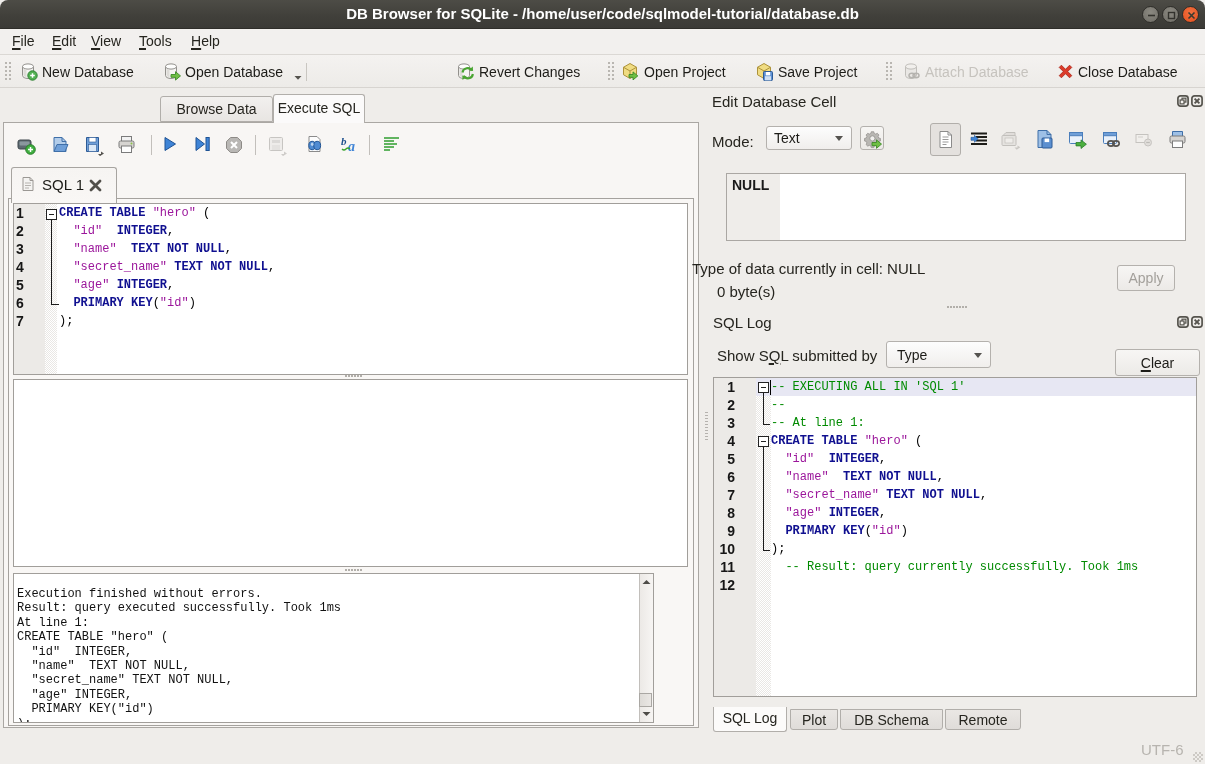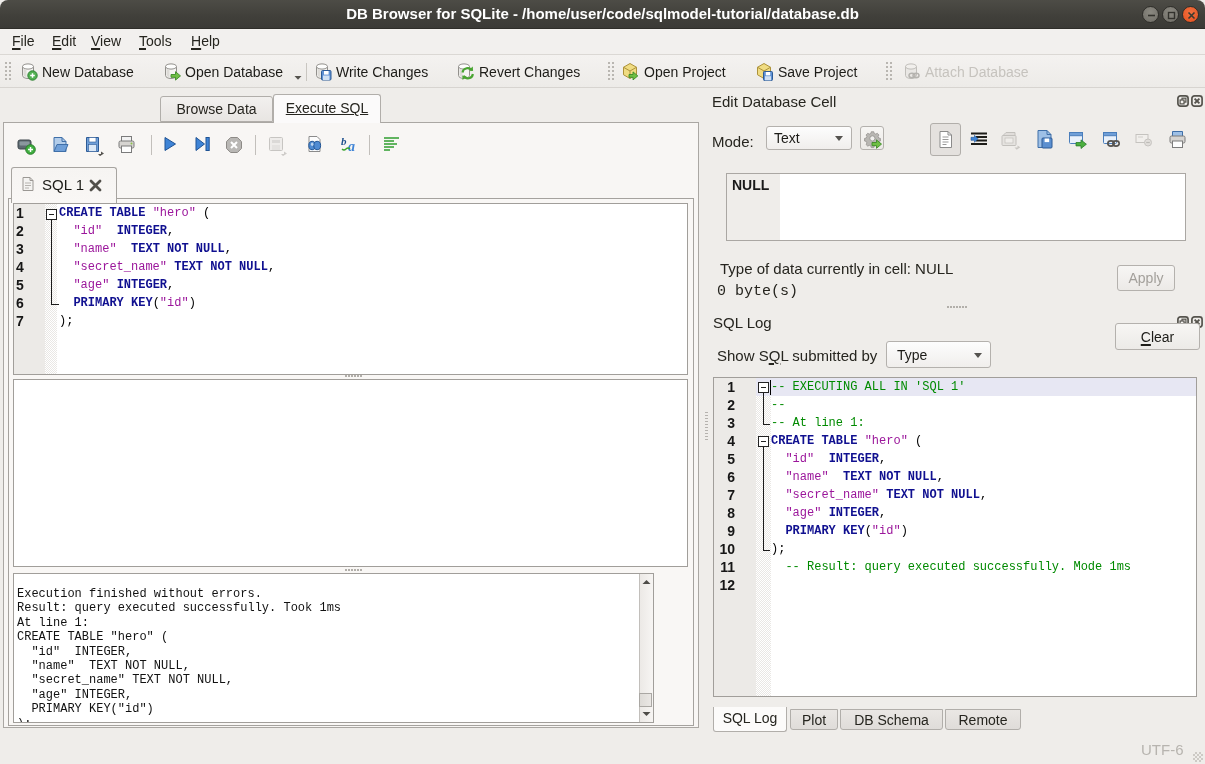--- a/index.html
+++ b/index.html
@@ -146,27 +146,20 @@
       </svg>New Database</div>
     <div class="tbtn" style="left:163px;">
       <svg width="18" height="19" viewBox="0 0 18 19">
           <use href="#cyl"></use>
         <path d="M8 12.5 h4.5 v-2.8 l5 4.2 -5 4.2 v-2.8 h-4.5 z" fill="#6fbf44" stroke="#3d8a28" stroke-width="0.9"></path>
       </svg>Open Database</div>
     <svg width="10" height="7" viewBox="0 0 10 7" style="position:absolute; left:293px; top:20px;">
       <path d="M1.5 1 L5 4.8 L8.5 1 Z" fill="#55534e"></path>
       </svg>
     <div class="tsep" style="left:306px;"></div>
-    <div class="tbtn" style="left:314px;">
-      <svg width="18" height="19" viewBox="0 0 18 19">
-          <use href="#cyl"></use>
-        <rect x="7.5" y="8.5" width="9.5" height="9.5" rx="1" fill="#5e91d4" stroke="#2d5b96"></rect>
-        <rect x="10" y="9" width="4.6" height="3.6" fill="#fff"></rect>
-        <rect x="9" y="13.5" width="6.5" height="4.5" fill="#cfe0f3"></rect>
-      </svg>Write Changes</div>
     <div class="tbtn" style="left:456px;">
       <svg width="19" height="19" viewBox="0 0 19 19">
           <use href="#cyl"></use>
         <path d="M6.5 10.5 a5 5 0 0 1 9.3 -1.8" fill="none" stroke="#4aa532" stroke-width="2.1"></path>
         <path d="M16.8 4.5 l0.3 4.6 -4.4 -1.2 z" fill="#4aa532"></path>
         <path d="M16.9 12 a5 5 0 0 1 -9.3 1.8" fill="none" stroke="#4aa532" stroke-width="2.1"></path>
         <path d="M6.6 18 l-0.3 -4.6 4.4 1.2 z" fill="#4aa532"></path>
       </svg>Revert Changes</div>
     <div class="thandle" style="left:608px;"></div>
     <div class="tbtn" style="left:621px;">
@@ -183,25 +176,29 @@
         <rect x="10.8" y="10" width="4.4" height="3.4" fill="#fff"></rect>
         <rect x="10" y="14.2" width="6" height="4.2" fill="#cfe0f3"></rect>
       </svg>Save Project</div>
     <div class="thandle" style="left:886px;"></div>
     <div class="tbtn dis" style="left:903px;">
       <svg width="18" height="19" viewBox="0 0 18 19">
           <use href="#cylgray"></use>
         <ellipse cx="9" cy="13.5" rx="3" ry="2.2" fill="none" stroke="#b5b3af" stroke-width="1.5"></ellipse>
         <ellipse cx="13" cy="13.5" rx="3" ry="2.2" fill="none" stroke="#b5b3af" stroke-width="1.5"></ellipse>
       </svg>Attach Database</div>
+    <div class="tbtn" style="left:1057px;">
+      <svg width="17" height="17" viewBox="0 0 17 17">
+        <path d="M2.2 4.4 L4.4 2.2 L8.5 6.3 L12.6 2.2 L14.8 4.4 L10.7 8.5 L14.8 12.6 L12.6 14.8 L8.5 10.7 L4.4 14.8 L2.2 12.6 L6.3 8.5 Z" fill="#dc3b2a" stroke="#a82619" stroke-width="0.8"></path>
+      </svg>Close Database</div>
   </div>
 
   <div class="tab" style="left:3px; width:157px;margin-top:40px;">Database Structure</div>
   <div class="tab" style="left:160px; width:113px;">Browse Data</div>
-  <div class="tab sel" style="left:273px; width:108px;text-decoration:underline;">Execute SQL</div>
+  <div class="tab sel" style="left:273px; width:92px;">Execute SQL</div>
   <div id="pane">
 
     <svg class="abs" style="left:13px; top:13px;" width="19" height="19" viewBox="0 0 19 19">
       <rect x="1" y="4" width="13" height="9" rx="2" fill="#5e6a71" stroke="#3e474c"></rect>
       <rect x="2.5" y="5.5" width="10" height="4" rx="1" fill="#8a979e"></rect>
       <circle cx="13.5" cy="13.5" r="4.8" fill="#3fae3f" stroke="#2a7d2a"></circle>
       <path d="M13.5 11 v5 M11 13.5 h5" stroke="#fff" stroke-width="1.5"></path>
     </svg>
     <svg class="abs" style="left:47px; top:12px;" width="19" height="19" viewBox="0 0 19 19">
       <path d="M3 2.5 h8 l4 4 v10 h-12 z" fill="#b3cdea" stroke="#3f6fa8"></path>
@@ -386,41 +383,41 @@
   <svg class="abs" style="left:1168px; top:130px;" width="19" height="19" viewBox="0 0 19 19">
     <path d="M4.5 1.5 h10 v5 h-10 z" fill="#9ec0e6" stroke="#3f6fa8"></path>
     <rect x="2" y="6" width="15" height="7" rx="1.5" fill="#d6d4d1" stroke="#7b7b7b"></rect>
     <rect x="4.5" y="11" width="10" height="6.5" fill="#fdfdfd" stroke="#7b7b7b"></rect>
   </svg>
 
   <div class="box" style="left:726px; top:173px; width:460px; height:68px; border-color:#aaa7a3;">
     <div style="position:absolute; left:0; top:0; bottom:0; width:53px; background:#efedea;"></div>
     <div style="position:absolute; left:5px; top:3px; font-size:14px; font-weight:bold; color:#1a1a1a;">NULL</div>
   </div>
-  <div class="frm" style="left:720px; top:260px;">Type of data currently in cell: NULL</div>
-  <div class="frm" style="left:717px; top:283px;font-family:Liberation Mono, monospace;">0 byte(s)</div>
+  <div class="frm" style="left:692px; top:260px;">Type of data currently in cell: NULL</div>
+  <div class="frm" style="left:717px; top:283px;">0 byte(s)</div>
   <div class="btn dis" style="left:1117px; top:265px; width:58px; height:26px; line-height:25px;">Apply</div>
   <div class="splitdots" style="left:947px; top:306px; width:20px;"></div>
 
   <div class="docktitle" style="left:713px; top:314px;">SQL Log</div>
   <svg class="abs" style="left:1177px; top:316px;" width="12" height="12" viewBox="0 0 12 12">
     <rect x="0.9" y="0.9" width="10.2" height="10.2" rx="2.6" fill="none" stroke="#56544e" stroke-width="1.7"></rect>
     <rect x="5" y="3.2" width="3.9" height="3.9" fill="none" stroke="#56544e" stroke-width="1.2"></rect>
     <rect x="3.1" y="5" width="3.9" height="3.9" fill="#f7f5f2" stroke="#56544e" stroke-width="1.2"></rect>
   </svg>
   <svg class="abs" style="left:1191px; top:316px;" width="12" height="12" viewBox="0 0 12 12">
     <rect x="0.9" y="0.9" width="10.2" height="10.2" rx="2.6" fill="none" stroke="#56544e" stroke-width="1.7"></rect>
     <path d="M3.6 3.6 l4.8 4.8 M8.4 3.6 l-4.8 4.8" stroke="#56544e" stroke-width="1.9"></path>
   </svg>
   <div class="frm" style="left:717px; top:347px;">Show S<u style="text-underline-offset:2px; text-decoration-thickness:2px;">Q</u>L submitted by</div>
   <div class="combo" style="left:886px; top:341px; width:105px; height:27px;">
     <span style="position:absolute; left:10px; top:5px;">Type</span>
     <span class="arr"></span>
   </div>
-  <div class="btn" style="left:1115px; top:323px; width:85px; height:27px; line-height:26px;"><u style="text-underline-offset:2px; text-decoration-thickness:2px;">C</u>lear</div>
+  <div class="btn" style="left:1115px; top:349px; width:85px; height:27px; line-height:26px;"><u style="text-underline-offset:2px; text-decoration-thickness:2px;">C</u>lear</div>
 
   <div class="box" id="logbox" style="left:713px; top:377px; width:484px; height:320px;">
     <div class="gut" style="left:0; width:42px;"></div>
     <div class="foldm" style="left:42px; width:15px;"></div>
     <div class="abs" style="left:42px; top:0px; right:0; height:18px; background:#e7e7f3; z-index:1;"></div>
     <div class="lnum" style="left:0; top:0px; width:21px; text-align:right;">1</div>
     <div class="lnum" style="left:0; top:18px; width:21px; text-align:right;">2</div>
     <div class="lnum" style="left:0; top:36px; width:21px; text-align:right;">3</div>
     <div class="lnum" style="left:0; top:54px; width:21px; text-align:right;">4</div>
     <div class="lnum" style="left:0; top:72px; width:21px; text-align:right;">5</div>
@@ -441,21 +438,21 @@
     <div class="codeline mono" style="left:57px; top:0px;"><span class="c">-- EXECUTING ALL IN 'SQL 1'</span></div>
     <div class="codeline mono" style="left:57px; top:18px;"><span class="c">--</span></div>
     <div class="codeline mono" style="left:57px; top:36px;"><span class="c">-- At line 1:</span></div>
     <div class="codeline mono" style="left:57px; top:54px;"><span class="k">CREATE</span> <span class="k">TABLE</span> <span class="s">"hero"</span> (</div>
     <div class="codeline mono" style="left:57px; top:72px;">  <span class="s">"id"</span>  <span class="k">INTEGER</span>,</div>
     <div class="codeline mono" style="left:57px; top:90px;">  <span class="s">"name"</span>  <span class="k">TEXT</span> <span class="k">NOT</span> <span class="k">NULL</span>,</div>
     <div class="codeline mono" style="left:57px; top:108px;">  <span class="s">"secret_name"</span> <span class="k">TEXT</span> <span class="k">NOT</span> <span class="k">NULL</span>,</div>
     <div class="codeline mono" style="left:57px; top:126px;">  <span class="s">"age"</span> <span class="k">INTEGER</span>,</div>
     <div class="codeline mono" style="left:57px; top:144px;">  <span class="k">PRIMARY</span> <span class="k">KEY</span>(<span class="s">"id"</span>)</div>
     <div class="codeline mono" style="left:57px; top:162px;">);</div>
-    <div class="codeline mono" style="left:57px; top:180px;">  <span class="c">-- Result: query executed successfully. Mode 1ms</span></div>
+    <div class="codeline mono" style="left:57px; top:180px;">  <span class="c">-- Result: query currently successfully. Took 1ms</span></div>
   </div>
 
   <div class="btab sel" style="left:713px; width:74px;">SQL Log</div>
   <div class="btab" style="left:790px; width:48px;">Plot</div>
   <div class="btab" style="left:840px; width:103px;">DB Schema</div>
   <div class="btab" style="left:945px; width:76px;">Remote</div>
   <div style="position:absolute; left:1141px; top:741px; font-size:15px; color:#b7b4af;">UTF-6</div>
   <div id="statusgrip"></div>
 
 </body></html>

